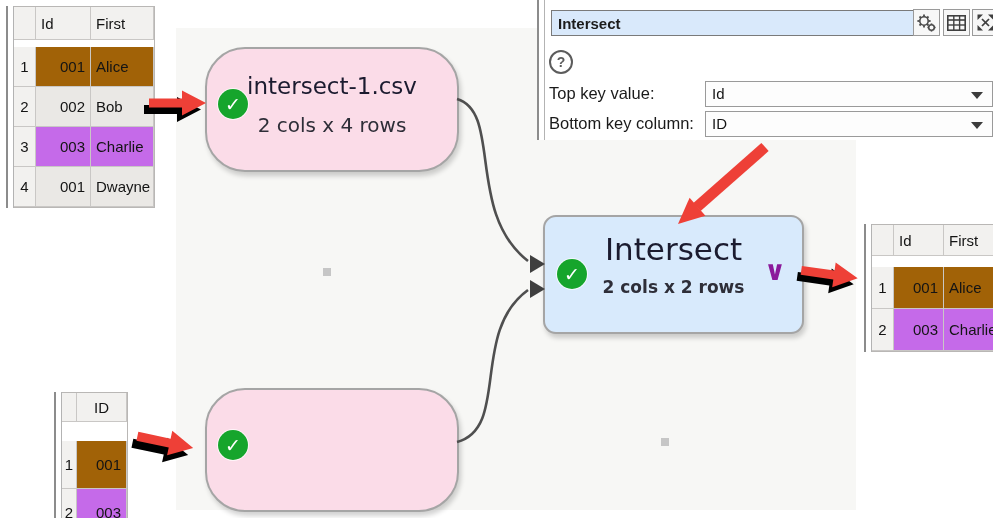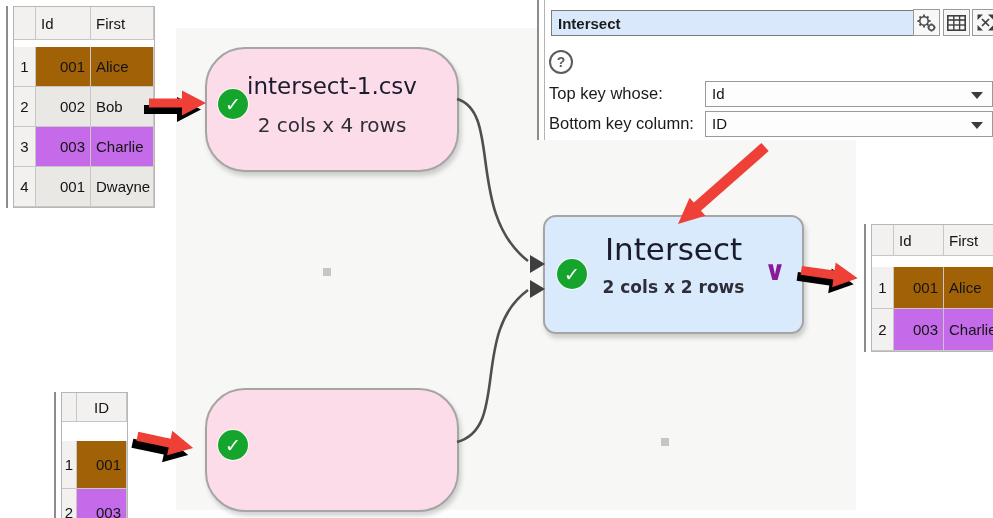--- a/index.html
+++ b/index.html
@@ -278,21 +278,21 @@
             <polygon points="17.5,17.5 12,17.5 17.5,12" stroke="none"></polygon>
           </g>
         </svg>
       </div>
 
       <div class="help-row">
         <div class="help-circle">?</div>
       </div>
 
       <div class="field-row r1">
-        <div class="field-label">Top key whose:</div>
+        <div class="field-label">Top key value:</div>
         <div class="dropdown">
           <span>Id</span>
           <span class="dd-arrow"></span>
         </div>
       </div>
       <div class="field-row r2">
         <div class="field-label">Bottom key column:</div>
         <div class="dropdown">
           <span>ID</span>
           <span class="dd-arrow"></span>

